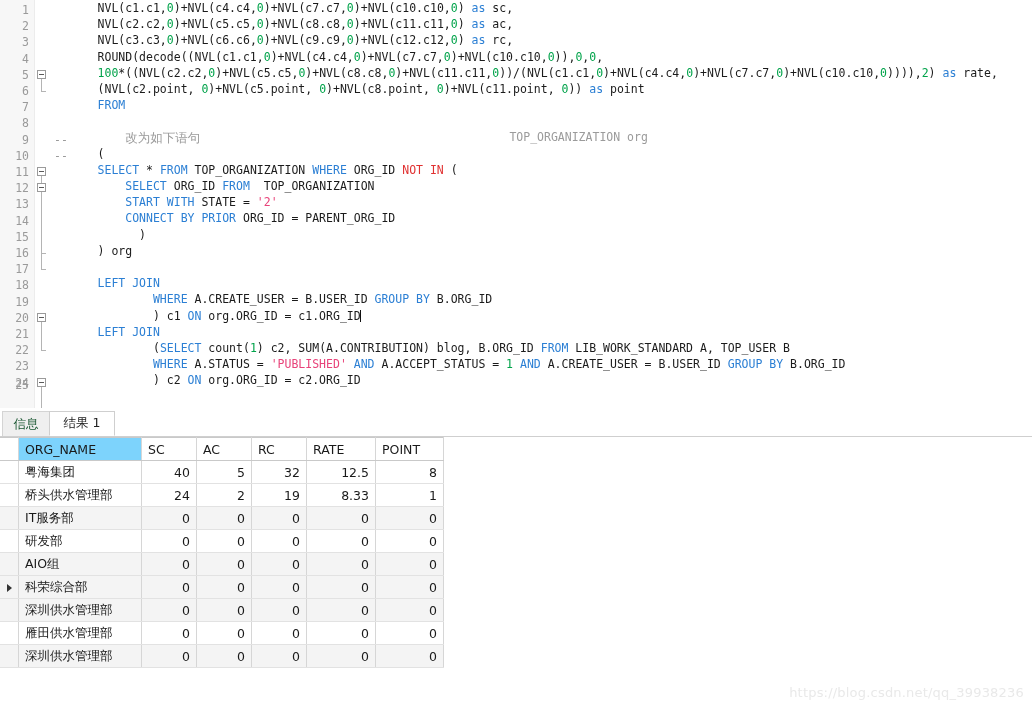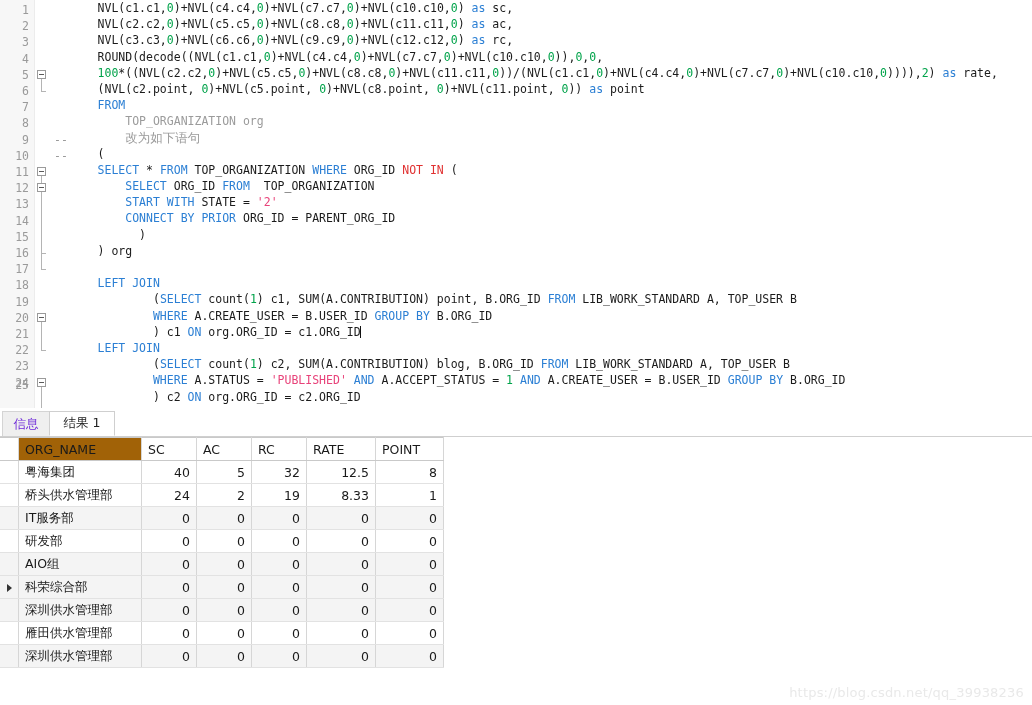--- a/index.html
+++ b/index.html
@@ -141,21 +141,21 @@
     font-family: "DejaVu Sans", sans-serif;
     color: #222;
     display: flex;
     align-items: center;
     justify-content: center;
     border: 1px solid #cfcfcf;
     border-bottom: none;
   }
   .tab.inactive {
     background: #efefef;
-    color: #6d28d9;
+    color: #14532d;
     border-color: #d4d4d4;
   }
   .tab.active {
     background: #ffffff;
     border-bottom: 1px solid #ffffff;
     z-index: 3;
   }
 
   
   #grid {
@@ -182,21 +182,21 @@
     font-weight: normal;
     overflow: hidden;
     white-space: nowrap;
   }
   table.rs th {
     background: #ffffff;
     text-align: left;
     border-bottom: 1px solid #c9c9c9;
     border-top: 1px solid #c9c9c9;
   }
-  table.rs th.sel { background: #a16207; }
+  table.rs th.sel { background: #7dd3fc; }
   table.rs td.num-cell { text-align: right; }
   table.rs td.name-cell { text-align: left; }
   col.c-sel  { width: 123px; }
   col.c-ind  { width: 12px; }
   col.c-n    { width: 55px; }
   col.c-r    { width: 69px; }
   col.c-p    { width: 68px; }
 
   .indicator-cell {
     border-right: 1px solid #d6d6d6;
@@ -282,32 +282,31 @@
     </div>
   <div class="code-area">
     <div class="code-text" id="code-text">
         <div class="code-line" style="top: 0px;"><span>      </span><span class="pln">NVL(c1.c1,</span><span class="num">0</span><span class="pln">)+NVL(c4.c4,</span><span class="num">0</span><span class="pln">)+NVL(c7.c7,</span><span class="num">0</span><span class="pln">)+NVL(c10.c10,</span><span class="num">0</span><span class="pln">) </span><span class="kw">as</span><span class="pln"> sc,</span></div>
         <div class="code-line" style="top: 0px;"><span>      </span><span class="pln">NVL(c2.c2,</span><span class="num">0</span><span class="pln">)+NVL(c5.c5,</span><span class="num">0</span><span class="pln">)+NVL(c8.c8,</span><span class="num">0</span><span class="pln">)+NVL(c11.c11,</span><span class="num">0</span><span class="pln">) </span><span class="kw">as</span><span class="pln"> ac,</span></div>
         <div class="code-line" style="top: 0px;"><span>      </span><span class="pln">NVL(c3.c3,</span><span class="num">0</span><span class="pln">)+NVL(c6.c6,</span><span class="num">0</span><span class="pln">)+NVL(c9.c9,</span><span class="num">0</span><span class="pln">)+NVL(c12.c12,</span><span class="num">0</span><span class="pln">) </span><span class="kw">as</span><span class="pln"> rc,</span></div>
         <div class="code-line" style="top: 0px;"><span>      </span><span class="pln">ROUND(decode((NVL(c1.c1,</span><span class="num">0</span><span class="pln">)+NVL(c4.c4,</span><span class="num">0</span><span class="pln">)+NVL(c7.c7,</span><span class="num">0</span><span class="pln">)+NVL(c10.c10,</span><span class="num">0</span><span class="pln">)),</span><span class="num">0</span><span class="pln">,</span><span class="num">0</span><span class="pln">,</span></div>
         <div class="code-line" style="top: 0px;"><span>      </span><span class="num">100</span><span class="pln">*((NVL(c2.c2,</span><span class="num">0</span><span class="pln">)+NVL(c5.c5,</span><span class="num">0</span><span class="pln">)+NVL(c8.c8,</span><span class="num">0</span><span class="pln">)+NVL(c11.c11,</span><span class="num">0</span><span class="pln">))/(NVL(c1.c1,</span><span class="num">0</span><span class="pln">)+NVL(c4.c4,</span><span class="num">0</span><span class="pln">)+NVL(c7.c7,</span><span class="num">0</span><span class="pln">)+NVL(c10.c10,</span><span class="num">0</span><span class="pln">)))),</span><span class="num">2</span><span class="pln">) </span><span class="kw">as</span><span class="pln"> rate,</span></div>
         <div class="code-line" style="top: 0px;"><span>      </span><span class="pln">(NVL(c2.point, </span><span class="num">0</span><span class="pln">)+NVL(c5.point, </span><span class="num">0</span><span class="pln">)+NVL(c8.point, </span><span class="num">0</span><span class="pln">)+NVL(c11.point, </span><span class="num">0</span><span class="pln">)) </span><span class="kw">as</span><span class="pln"> point</span></div>
         <div class="code-line" style="top: 0px;"><span>      </span><span class="kw">FROM</span></div>
-        <div class="code-line" style="top: 0px;"><span>          </span><span class="cmt">TOP_ORGANIZATION org</span></div>
+        <div class="code-line" style="top: 16px; text-align: center;"><span>          </span><span class="cmt">TOP_ORGANIZATION org</span></div>
         <div class="code-line" style="top: 0px;"><span>          </span><span class="cmt cjk">改为如下语句</span></div>
         <div class="code-line" style="top: 0px;"><span>      </span><span class="pln">(</span></div>
         <div class="code-line" style="top: 0px;"><span>      </span><span class="kw">SELECT</span><span class="pln"> * </span><span class="kw">FROM</span><span class="pln"> TOP_ORGANIZATION </span><span class="kw">WHERE</span><span class="pln"> ORG_ID </span><span class="red">NOT</span><span class="pln"> </span><span class="red">IN</span><span class="pln"> (</span></div>
         <div class="code-line" style="top: 0px;"><span>          </span><span class="kw">SELECT</span><span class="pln"> ORG_ID </span><span class="kw">FROM</span><span class="pln">  TOP_ORGANIZATION</span></div>
         <div class="code-line" style="top: 0px;"><span>          </span><span class="kw">START WITH</span><span class="pln"> STATE = </span><span class="str">'2'</span></div>
         <div class="code-line" style="top: 0px;"><span>          </span><span class="kw">CONNECT BY PRIOR</span><span class="pln"> ORG_ID = PARENT_ORG_ID</span></div>
         <div class="code-line" style="top: 0px;"><span>            </span><span class="pln">)</span></div>
         <div class="code-line" style="top: 0px;"><span>      </span><span class="pln">) org</span></div>
         <div class="code-line" style="top: 0px;"><span></span>&nbsp;</div>
         <div class="code-line" style="top: 0px;"><span>      </span><span class="kw">LEFT JOIN</span></div>
-        <div class="code-line" style="top: 0px;"><span>              </span><span class="pln">(</span><span class="kw">SELECT</span><span class="pln"> count(</span><span class="num">1</span><span class="pln">) c1, SUM(A.CONTRIBUTION) point, B.ORG_ID </span><span class="kw">FROM</span><span class="pln"> LIB_WORK_STANDARD A, TOP_USER B</span></div>
         <div class="code-line" style="top: 0px;"><span>              </span><span class="kw">WHERE</span><span class="pln"> A.CREATE_USER = B.USER_ID </span><span class="kw">GROUP</span><span class="pln"> </span><span class="kw">BY</span><span class="pln"> B.ORG_ID</span></div>
         <div class="code-line" style="top: 0px;"><span>              </span><span class="pln">) c1 </span><span class="kw">ON</span><span class="pln"> org.ORG_ID = c1.ORG_ID</span><span class="caret"></span></div>
         <div class="code-line" style="top: 0px;"><span>      </span><span class="kw">LEFT JOIN</span></div>
         <div class="code-line" style="top: 0px;"><span>              </span><span class="pln">(</span><span class="kw">SELECT</span><span class="pln"> count(</span><span class="num">1</span><span class="pln">) c2, SUM(A.CONTRIBUTION) blog, B.ORG_ID </span><span class="kw">FROM</span><span class="pln"> LIB_WORK_STANDARD A, TOP_USER B</span></div>
         <div class="code-line" style="top: 0px;"><span>              </span><span class="kw">WHERE</span><span class="pln"> A.STATUS = </span><span class="str">'PUBLISHED'</span><span class="pln"> </span><span class="kw">AND</span><span class="pln"> A.ACCEPT_STATUS = </span><span class="num">1</span><span class="pln"> </span><span class="kw">AND</span><span class="pln"> A.CREATE_USER = B.USER_ID </span><span class="kw">GROUP</span><span class="pln"> </span><span class="kw">BY</span><span class="pln"> B.ORG_ID</span></div>
         <div class="code-line" style="top: 0px;"><span>              </span><span class="pln">) c2 </span><span class="kw">ON</span><span class="pln"> org.ORG_ID = c2.ORG_ID</span></div>
       </div>
   <span class="dash-cmt" style="top: 131.6px;">--</span>
       <span class="dash-cmt" style="top: 147.8px;">--</span>
     </div>

